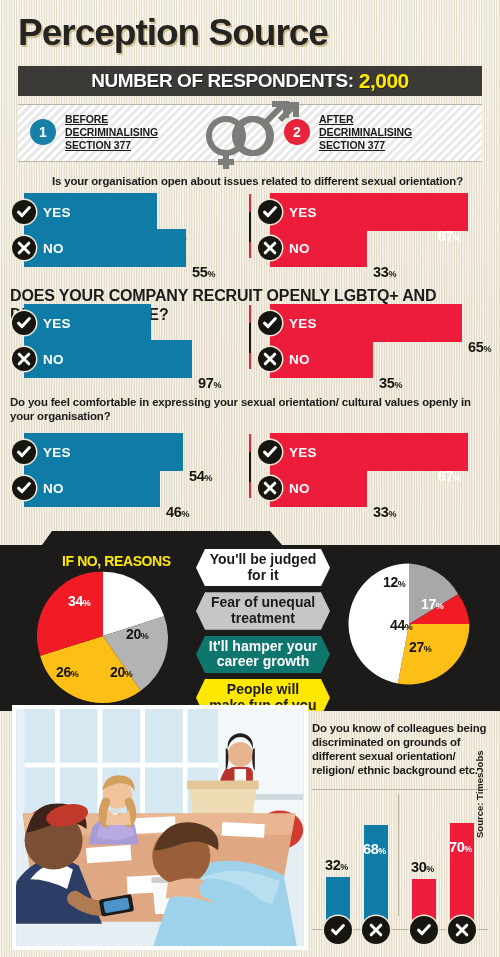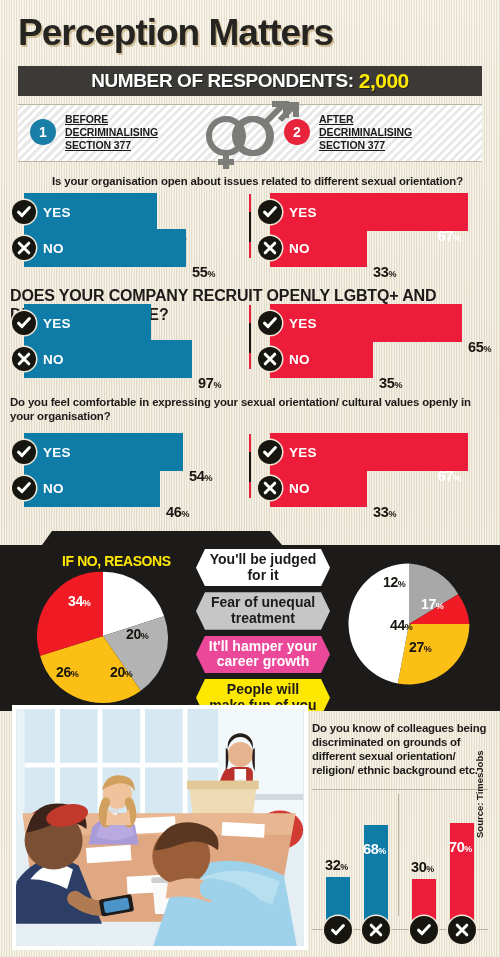--- a/index.html
+++ b/index.html
@@ -118,21 +118,21 @@
   .legend-chips{position:absolute;left:196px;top:18px;width:136px;}
   .chip{
     position:relative;width:134px;min-height:21px;margin-bottom:6px;
     display:flex;align-items:center;justify-content:center;text-align:center;
     font-size:14px;font-weight:bold;color:#1d1b19;line-height:1.12;
     clip-path:polygon(0 50%, 9px 0, 125px 0, 134px 50%, 125px 100%, 9px 100%);
     padding:3px 12px;box-sizing:border-box;
   }
   .chip.white{background:#ffffff;}
   .chip.gray{background:#c6c6c6;}
-  .chip.red{background:#ec4899;color:#ffffff;}
+  .chip.red{background:#0f766e;color:#ffffff;}
   .chip.yellow{background:#ffe800;}
 
   
   .photo{
     position:absolute;left:12px;top:705px;width:296px;height:245px;
     background:#dfeaf2;border:4px solid #ffffff;box-sizing:border-box;overflow:hidden;
   }
 
   
   .br-q{
@@ -159,21 +159,21 @@
     position:absolute;left:474px;top:838px;
     font-size:9.5px;font-weight:bold;color:#1d1b19;
     transform:rotate(-90deg);transform-origin:left top;white-space:nowrap;
   }
 </style>
 </head>
 <body>
 
 <div id="page">
 
-  <div class="title">Perception Matters</div>
+  <div class="title">Perception Source</div>
 
   <div class="resp-bar">
     <span class="resp-label">NUMBER OF RESPONDENTS:</span>
     <span class="resp-value">2,000</span>
   </div>
 
   <div class="legend-band">
     <div class="legend-item legend-1">
       <div class="badge badge-1">1</div>
       <div class="legend-text">BEFORE

